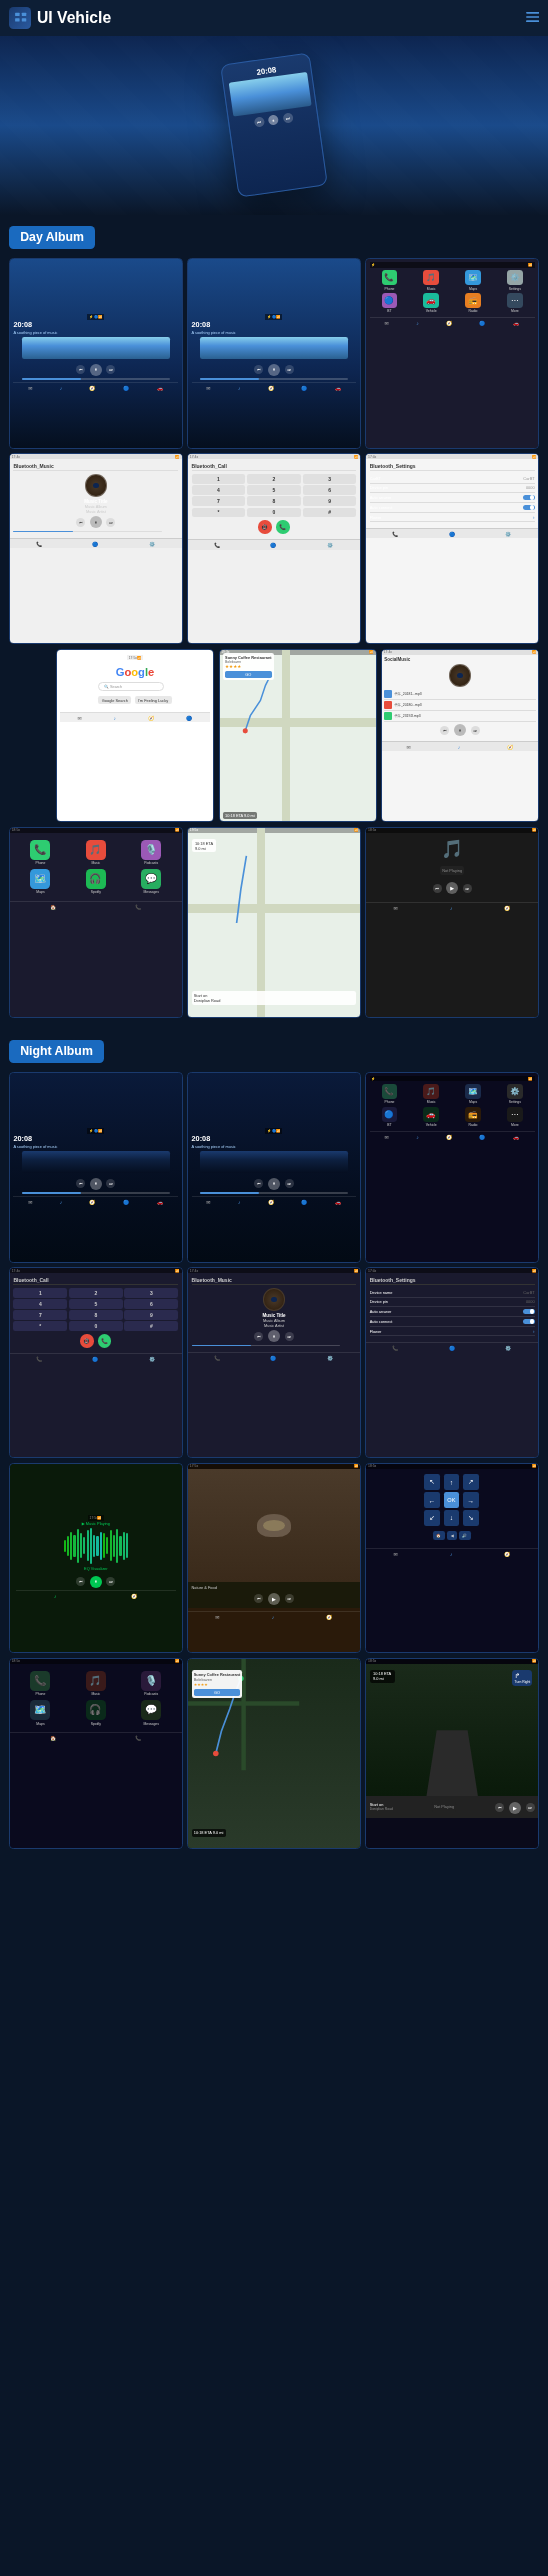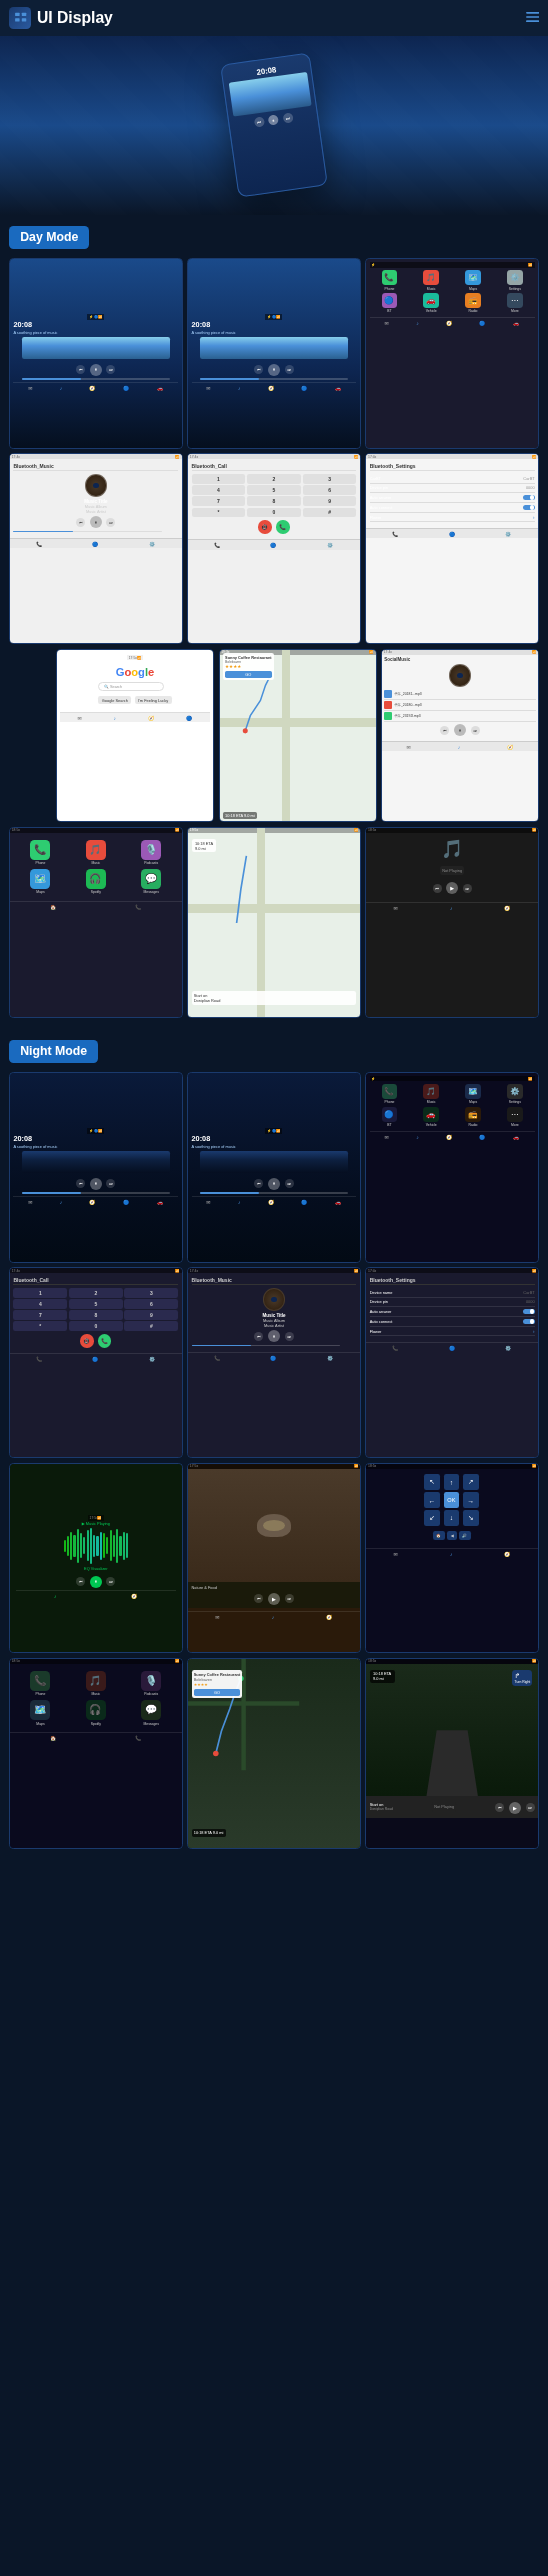--- a/index.html
+++ b/index.html
@@ -549,21 +549,21 @@
 <div class="header">
   <div class="header-logo">
     <div class="logo-icon">
       <svg width="13.4" height="13.4" viewBox="0 0 24 24" fill="none">
         <rect x="2" y="3" width="8" height="6" rx="1" fill="#4a90d9"></rect>
         <rect x="14" y="3" width="8" height="6" rx="1" fill="#4a90d9"></rect>
         <rect x="2" y="13" width="8" height="6" rx="1" fill="#4a90d9"></rect>
         <rect x="14" y="13" width="8" height="6" rx="1" fill="#4a90d9"></rect>
       </svg>
     </div>
-    <h1 class="header-title">UI Display</h1>
+    <h1 class="header-title">UI Vehicle</h1>
   </div>
   <div class="hamburger-icon">
     <svg width="13.4" height="10" viewBox="0 0 24 18" fill="#4a90d9">
       <rect x="0" y="0" width="24" height="3" rx="1.5"></rect>
       <rect x="0" y="7.5" width="24" height="3" rx="1.5"></rect>
       <rect x="0" y="15" width="24" height="3" rx="1.5"></rect>
     </svg>
   </div>
 </div>
 
@@ -576,21 +576,21 @@
       <div class="hero-player-controls">
         <div class="ctrl-btn">⏮</div>
         <div class="ctrl-btn play">⏸</div>
         <div class="ctrl-btn">⏭</div>
       </div>
     </div>
   </div>
 </div>
 
 <div class="mode-section">
-  <div class="mode-label day-label">Day Mode</div>
+  <div class="mode-label day-label">Day Album</div>
 
   
   <div class="screenshots-grid">
 
     <div class="screenshot-card">
       <div class="screen music-player">
         <div class="status-bar">
           <span>⚡ 🔵</span>
           <span>📶</span>
         </div>
@@ -977,21 +977,21 @@
           <span class="bottom-icon">✉</span>
           <span class="bottom-icon active">♪</span>
           <span class="bottom-icon">🧭</span>
         </div>
       </div>
     </div>
   </div>
 </div>
 
 <div class="mode-section">
-  <div class="mode-label night-label">Night Mode</div>
+  <div class="mode-label night-label">Night Album</div>
 
   
   <div class="screenshots-grid">
 
     <div class="screenshot-card">
       <div class="screen music-player night">
         <div class="status-bar">
           <span>⚡ 🔵</span>
           <span>📶</span>
         </div>

